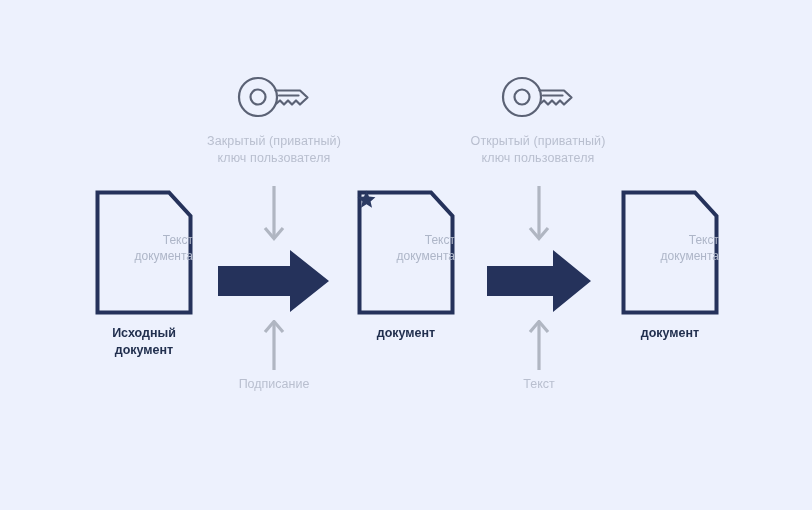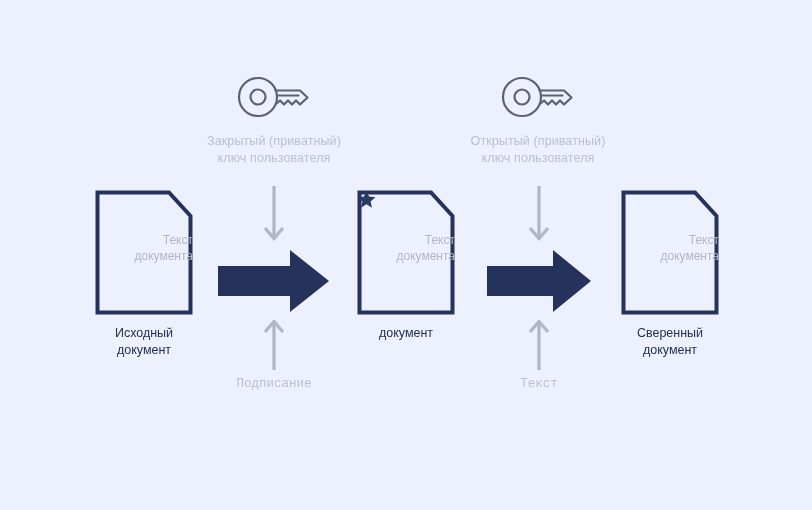--- a/index.html
+++ b/index.html
@@ -79,31 +79,30 @@
     position: absolute;
     right: 12px;
     bottom: 9px;
     width: 19px;
     height: 19px;
   }
   .doc-caption {
     margin-top: 10px;
     font-size: 12.5px;
     line-height: 17px;
-    font-weight: normal;
+    font-weight: bold;
     color: #22304f;
   }
   .doc-caption .ln { display: block; }
 
   
   .proc-group {
     position: absolute;
     width: 120px;
     text-align: center;
-    font-family: Liberation Mono, monospace;
   }
   .arrow-down {
     display: block;
     margin: 0 auto;
     width: 26px;
     height: 56px;
   }
   .arrow-big {
     display: block;
     margin: 8px auto 0 auto;
@@ -232,18 +231,17 @@
     <div class="doc-shape">
       <svg width="98" height="125" viewBox="0 0 98 125">
         <path d="M2.5 2.5 L74 2.5 L95.5 26 L95.5 122.5 L2.5 122.5 Z" fill="#edf1fd" stroke="#25325b" stroke-width="4" stroke-linejoin="miter"></path>
       </svg>
       <div class="doc-inner-text">
         <span class="ln">Текст</span>
         <span class="ln">документа</span>
       </div>
     </div>
     <div class="doc-caption">
-      <span class="ln">Сверенный</span>
       <span class="ln">документ</span>
     </div>
   </div>
 
 </div>
 
 </body></html>

